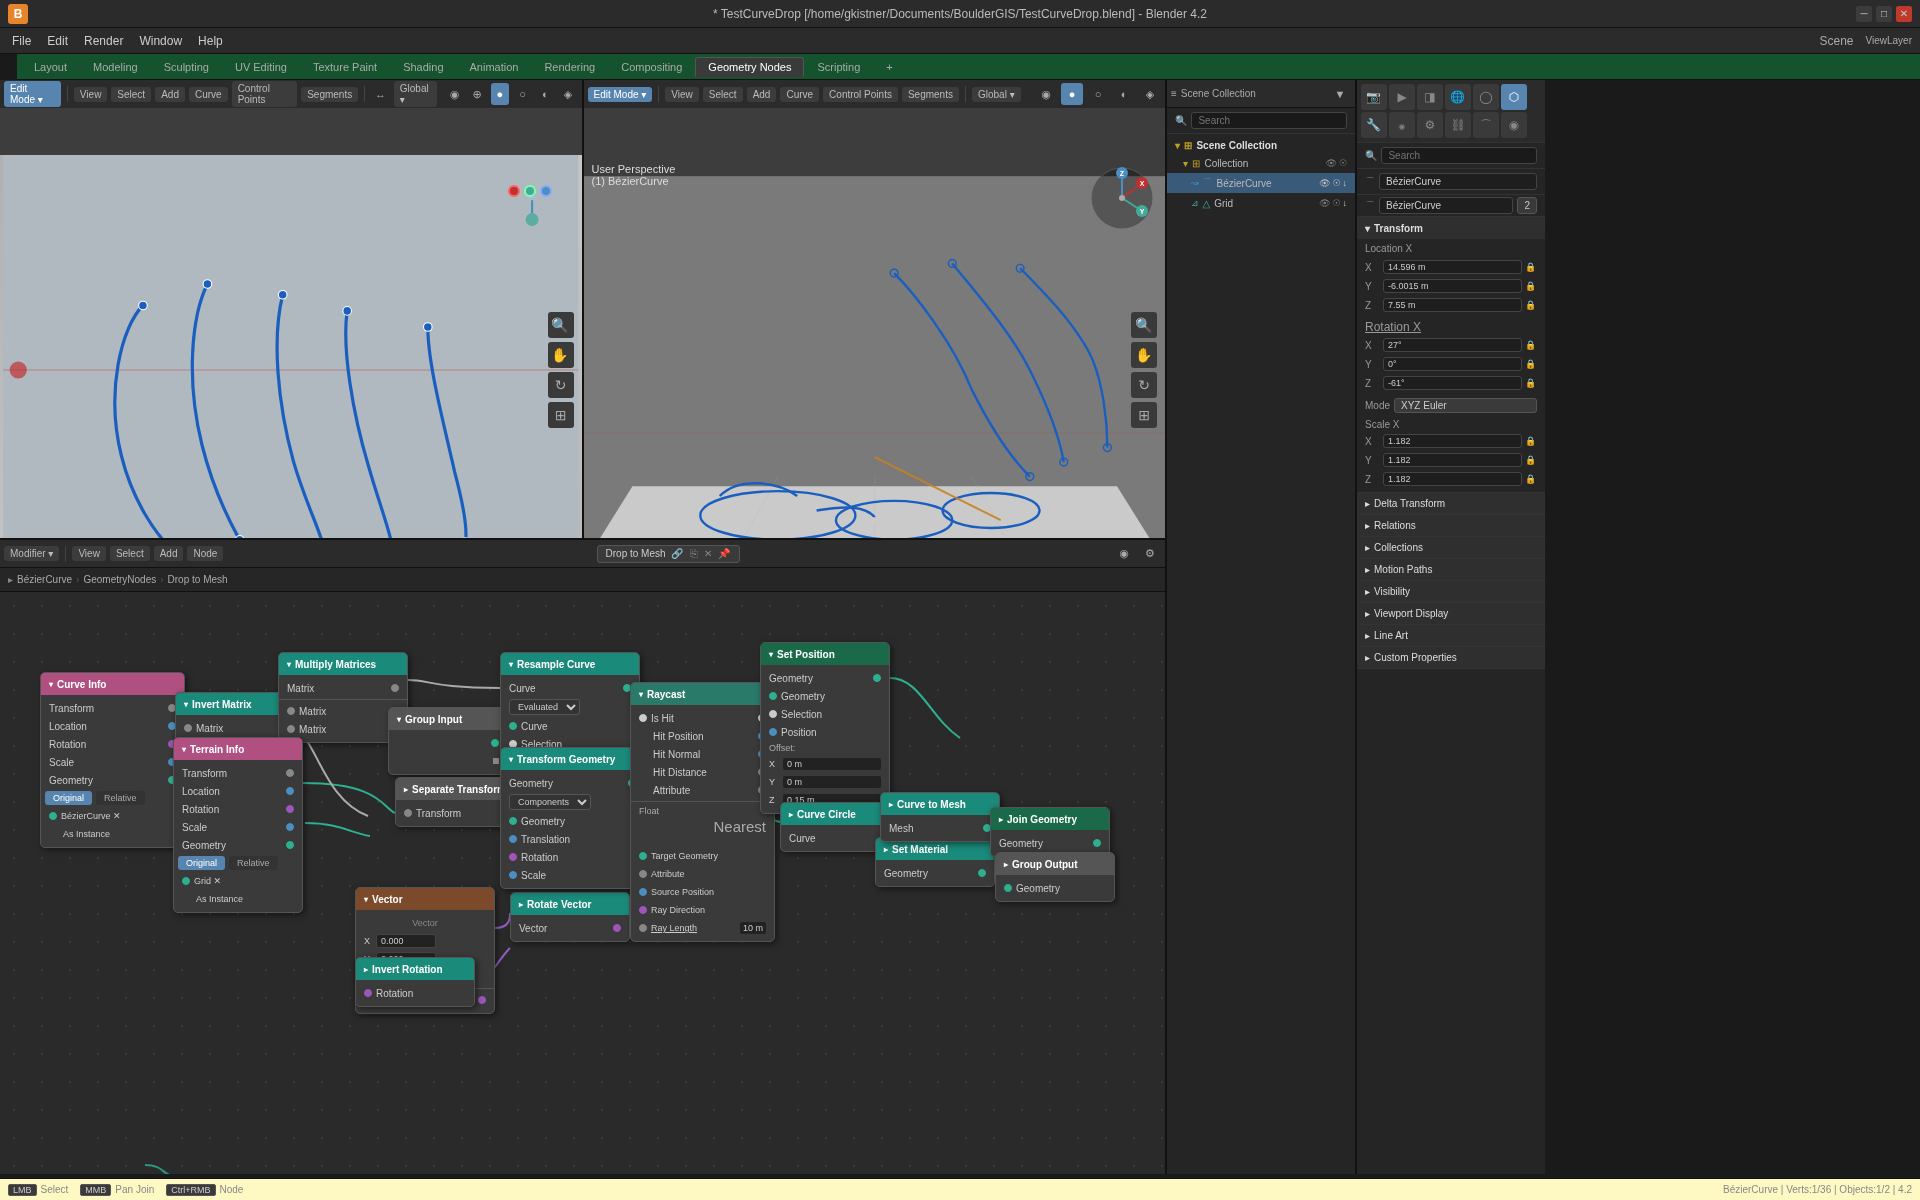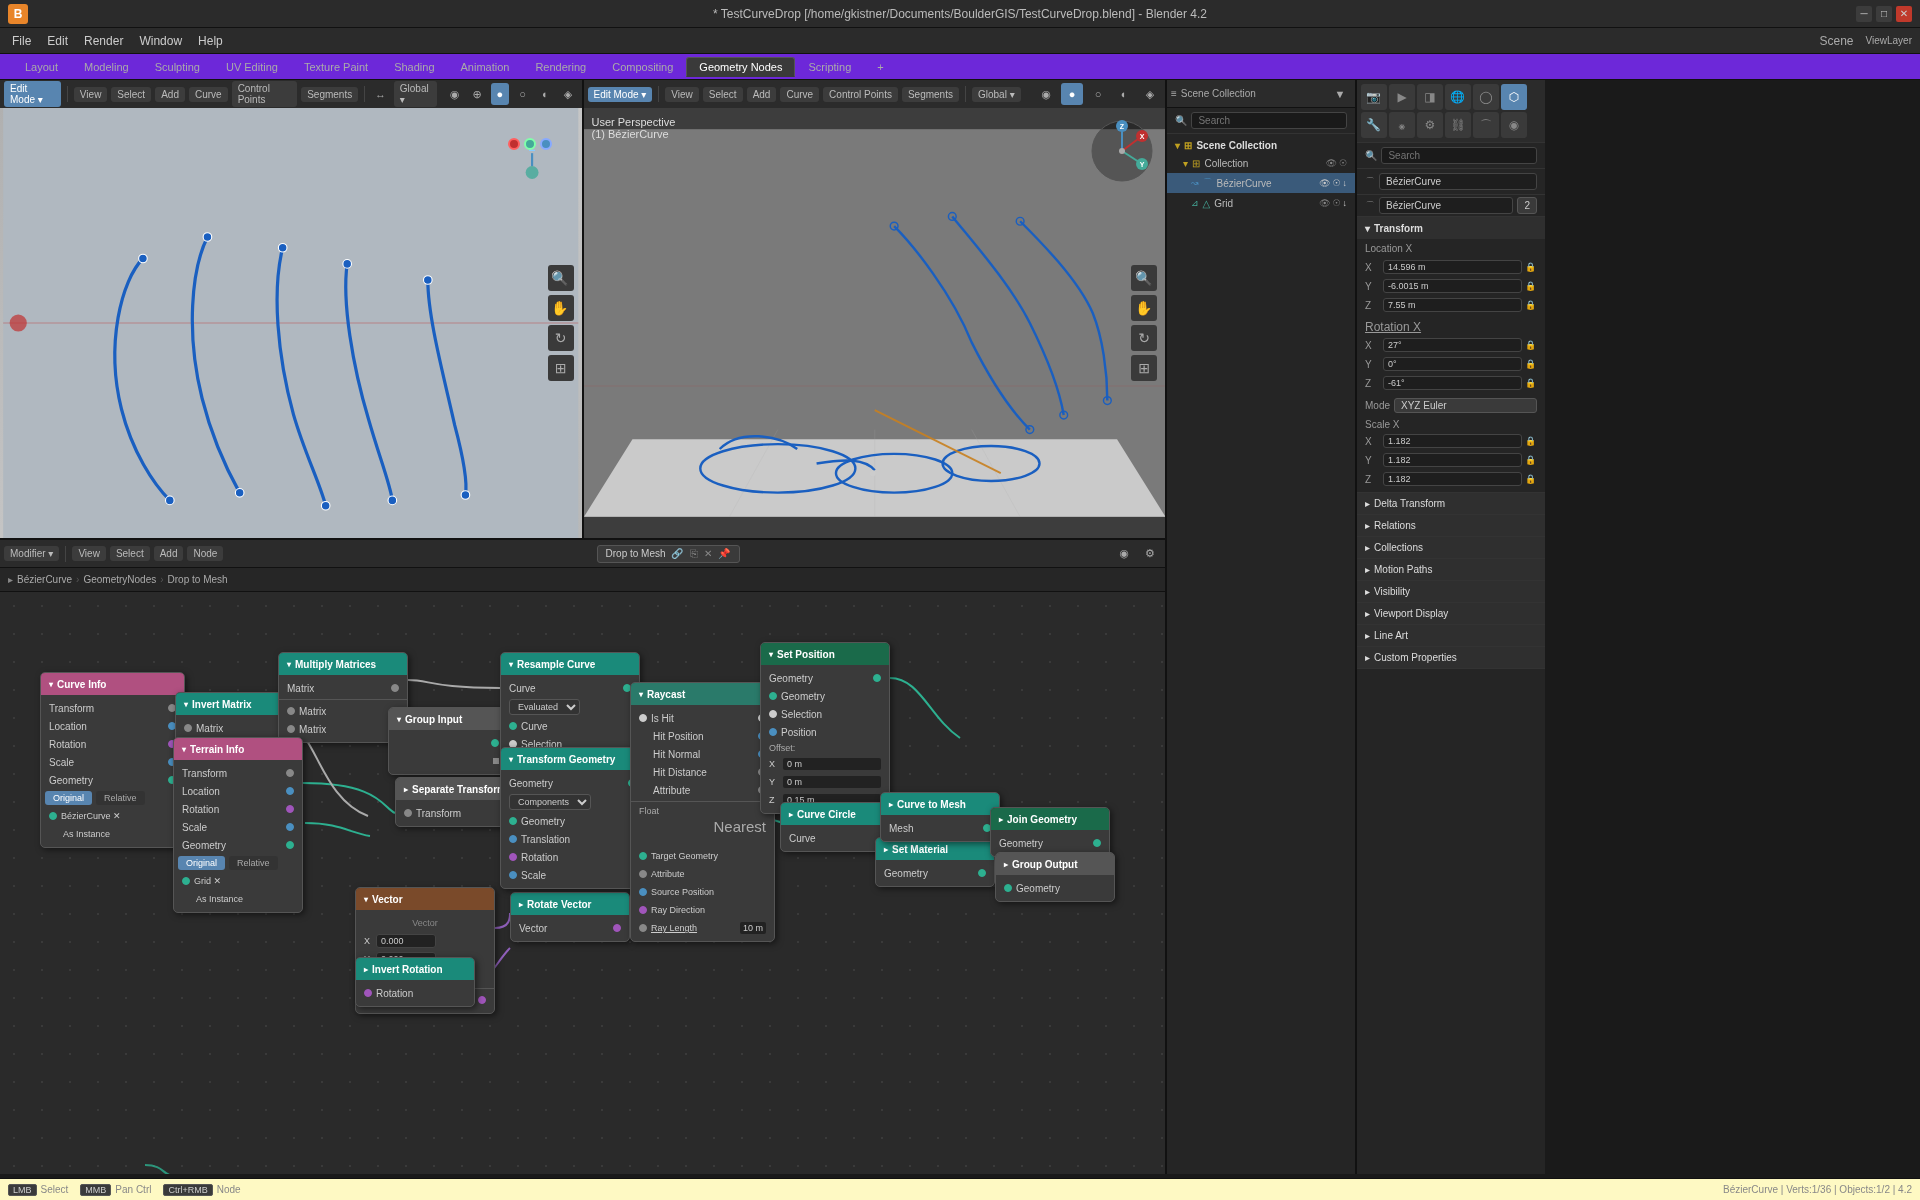--- a/index.html
+++ b/index.html
@@ -58,25 +58,26 @@
       padding: 3px 8px;
       font-size: 12px;
       color: #ccc;
       cursor: pointer;
       border-radius: 3px;
     }
 
     
     #workspace-tabs {
       height: 26px;
-      background: #6d28d9;
-      display: flex;
-      align-items: center;
-      padding: 0 12px;
+      background: #14532d;
+      display: flex;
+      align-items: center;
+      padding: 0 4px;
       border-bottom: 1px solid #111;
+      margin-left: 17px;
     }
     .ws-tab {
       padding: 3px 12px;
       font-size: 11px;
       color: #aaa;
       cursor: pointer;
       border-radius: 3px 3px 0 0;
       border: 1px solid transparent;
     }
     .ws-tab.active {
@@ -133,20 +134,21 @@
       cursor: pointer;
       font-size: 10px;
     }
     .vp-btn.active { background: #5885b0; color: #fff; }
 
     .viewport-canvas {
       position: relative;
       width: 100%;
       height: calc(100% - 28px);
       overflow: hidden;
+      margin-top: 47px;
     }
 
     
     #vp-top {
       background: linear-gradient(135deg, #b0b0b0 0%, #c8c8c8 50%, #b8b8b8 100%);
     }
     .vp-info {
       position: absolute;
       top: 6px; left: 8px;
       font-size: 11px;
@@ -1453,21 +1455,21 @@
 
 </div>
 
 <div id="statusbar">
   <div class="status-item">
     <span class="status-key">LMB</span>
     <span>Select</span>
   </div>
   <div class="status-item">
     <span class="status-key">MMB</span>
-    <span>Pan Ctrl</span>
+    <span>Pan Join</span>
   </div>
   <div class="status-item">
     <span class="status-key">Ctrl+RMB</span>
     <span>Node</span>
   </div>
   <div style="flex:1;"></div>
   <div>BézierCurve | Verts:1/36 | Objects:1/2 | 4.2</div>
 </div>
 
 </body></html>

